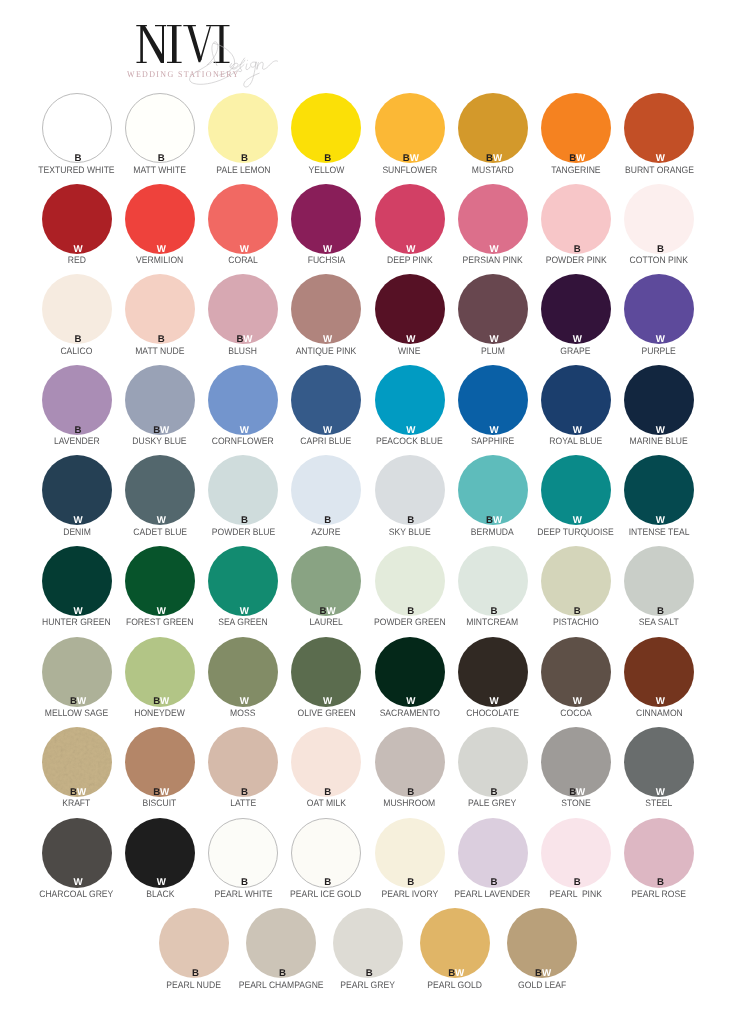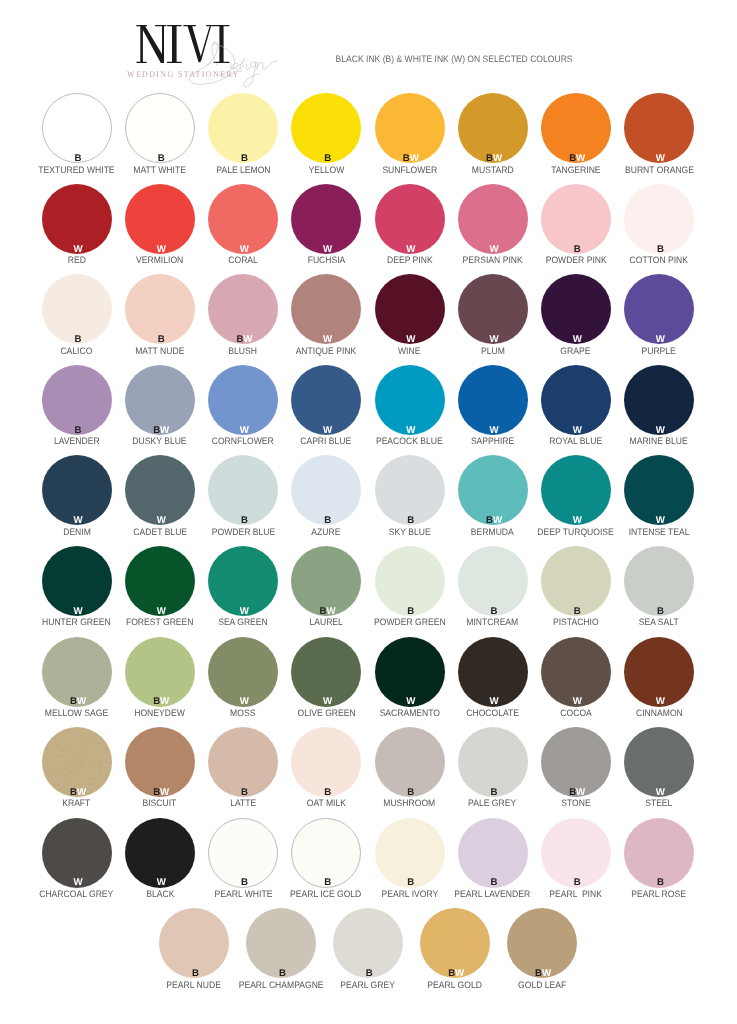--- a/index.html
+++ b/index.html
@@ -92,21 +92,20 @@
             C56.9 47.6 57.7 44.3 60.6 41.9 C63.5 39.5 68.6 37.0 73.2 35.2"></path>
 
    <path d="M72.4 24.5 C71.4 27.4 70.8 30.0 70.9 31.4 C71.2 28.5 73.3 24.9 75.5 24.3
             C77.4 23.8 77.4 25.9 76.9 27.9 C76.5 29.7 76.2 30.9 77.1 31.2
             C78.7 31.8 81.9 29.0 84.5 26.1 C87.1 23.2 90.0 22.0 91.6 23.2"></path>
  </g>
 </svg></div>
     <div id="brand-tagline"><span>WEDDING STATIONERY</span></div>
   </div>
 
-  <div id="subtitle"><span>BLACK INK (B) &amp; WHITE INK (W) ON SELECTED COLOURS</span></div>
 
   <div id="swatches">
       <div class="sw" style="left: 41.7px; top: 93.2px;">
         <div class="disc outlined" style="background: rgb(255, 255, 255);"></div>
         <div class="ink"><span class="b">B</span></div>
         <div class="lbl"><span>TEXTURED WHITE</span></div>
       </div>
       <div class="sw" style="left: 124.9px; top: 93.2px;">
         <div class="disc outlined" style="background: rgb(255, 255, 251);"></div>
         <div class="ink"><span class="b">B</span></div>

